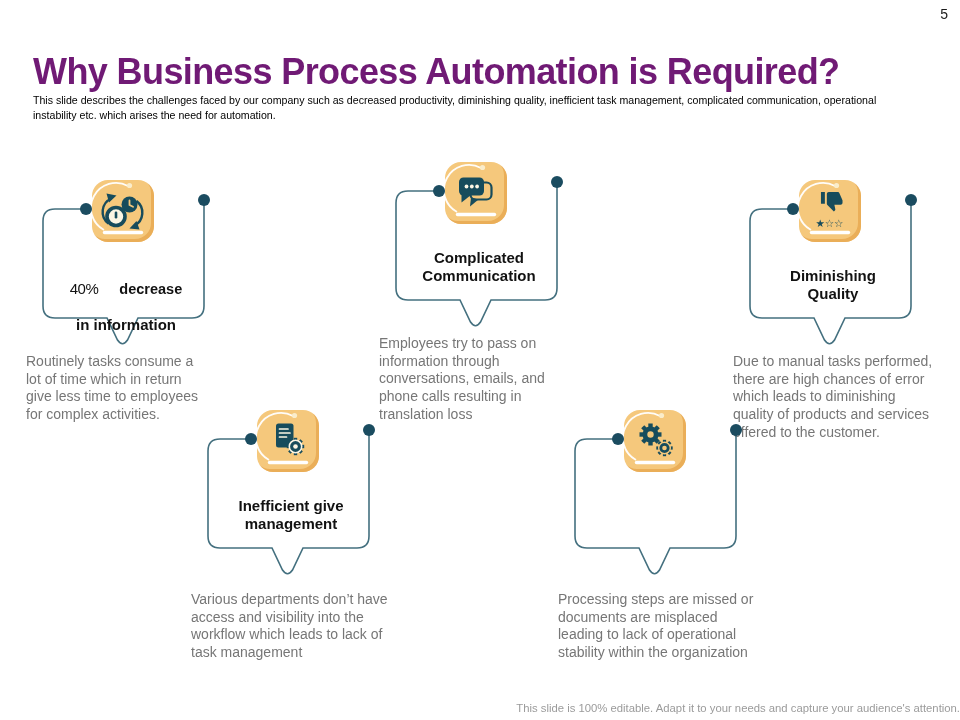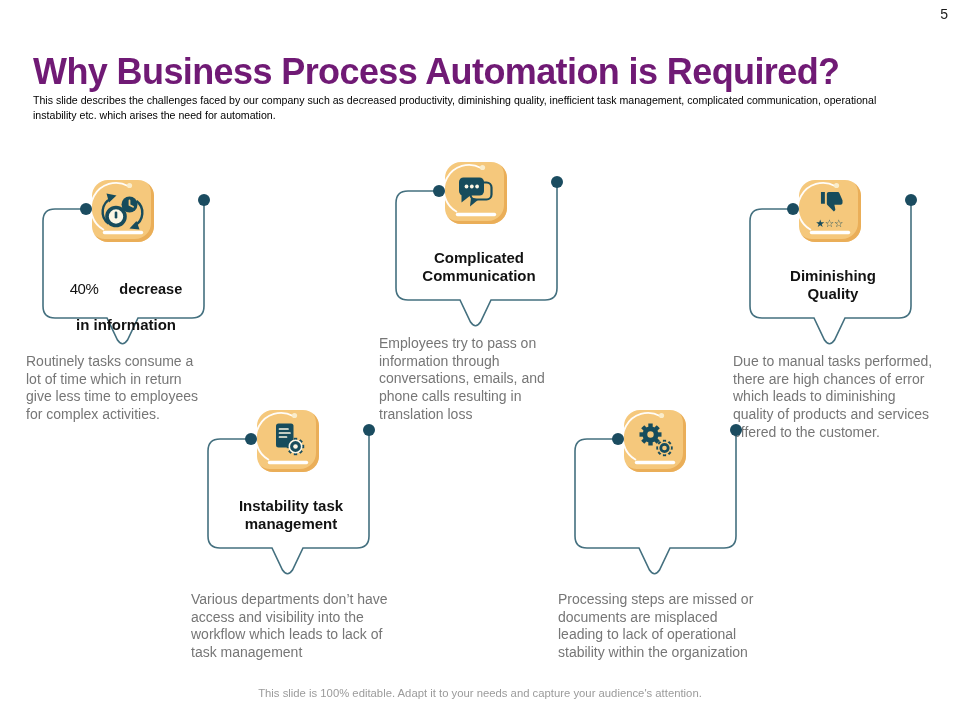--- a/index.html
+++ b/index.html
@@ -35,21 +35,21 @@
   .g1 .c-title{top:92px;}
   .stat-line{line-height:1.15;}
   .stat{font-size:15px;font-weight:400;letter-spacing:-0.5px;}
   .stat-rest{font-size:14.5px;margin-left:21px;}
   .c-desc{
     position:absolute;left:-10px;top:183px;width:200px;text-align:left;
     font-size:14px;line-height:1.26;color:#767676;white-space:pre-line;
   }
   .g4 .c-desc,.g5 .c-desc{top:191px;}
   .footer-note{
-    position:absolute;left:0;top:687px;width:960px;text-align:center;
+    position:absolute;left:0;top:702px;width:960px;text-align:right;
     font-size:11.3px;color:#9b9b9b;
   }
 </style>
 </head>
 <body>
 
 <div class="page-number">5</div>
 <h1 class="slide-title">Why Business Process Automation is Required?</h1>
 <div class="slide-subtitle">This slide describes the challenges faced by our company such as decreased productivity, diminishing quality, inefficient task management, complicated communication, operational
 instability etc. which arises the need for automation.</div>
@@ -158,21 +158,21 @@
           <rect x="-1.7" y="-8.7" width="3.4" height="17.4"></rect>
           <rect x="-1.7" y="-8.7" width="3.4" height="17.4" transform="rotate(45)"></rect>
           <rect x="-1.7" y="-8.7" width="3.4" height="17.4" transform="rotate(90)"></rect>
           <rect x="-1.7" y="-8.7" width="3.4" height="17.4" transform="rotate(135)"></rect>
         </g>
         <circle r="6.2" fill="#174C5C" stroke="#FCF6E4" stroke-width="1.6"></circle>
         <circle r="2.3" fill="#FCF6E4"></circle>
       </g>
     </svg>
   </div>
-  <div class="c-title">Instability task
+  <div class="c-title">Inefficient give
 management</div>
   <div class="c-desc">Various departments don’t have
 access and visibility into the
 workflow which leads to lack of
 task management</div>
 </div>
 
 <div class="callout g5">
   <svg class="bubble" width="180" height="186" viewBox="0 0 180 186">
     <path d="M50 39H19Q7 39 7 51V136Q7 148 19 148H71L81.5 170Q86.5 177.5 91.5 170L102 148H156Q168 148 168 136V30" fill="none" stroke="#44707F" stroke-width="1.6" stroke-linecap="round"></path>

